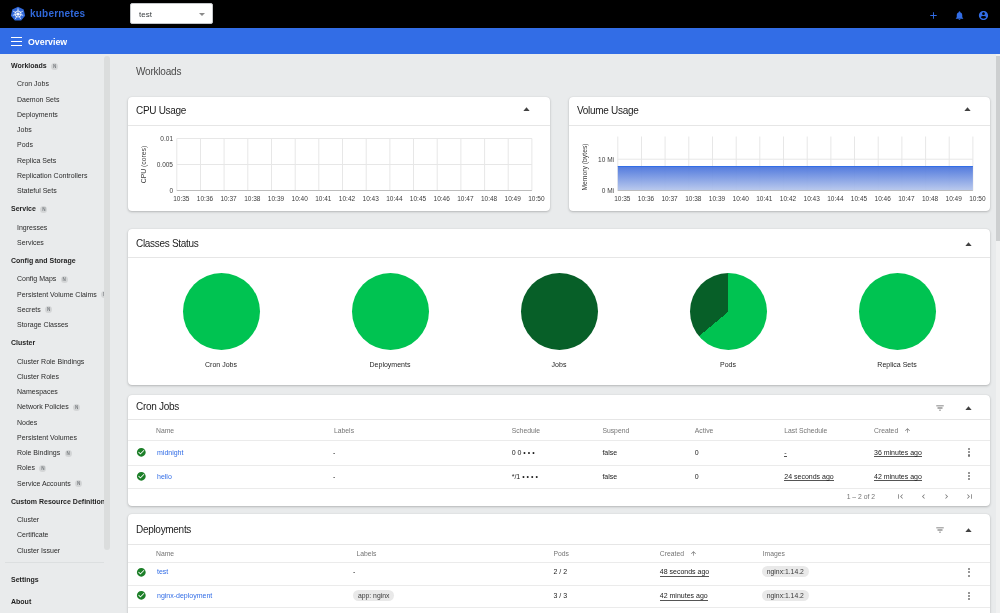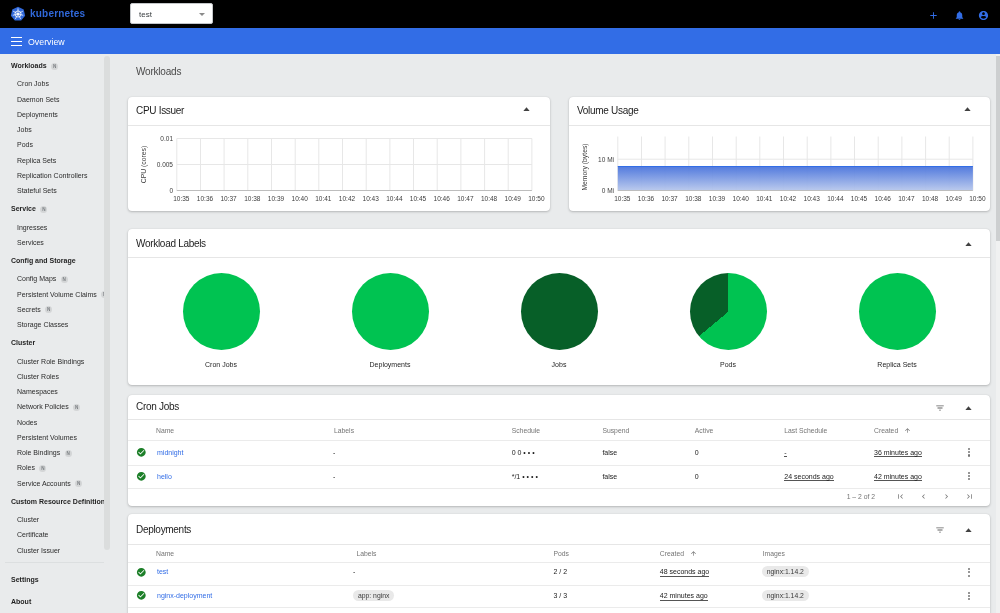--- a/index.html
+++ b/index.html
@@ -14,21 +14,21 @@
 #nsselect .txt { position:absolute; left:8px; top:6px; font-size:8px; color:#3c4043; }
 #nsselect .caret { position:absolute; right:7px; top:8.5px; width:0; height:0; border-left:3px solid transparent; border-right:3px solid transparent; border-top:3.5px solid #8a8a8a; }
 #search { position:absolute; left:219px; top:3px; width:353px; height:21px; background:#ececee; border-radius:2px; }
 #search .hint { position:absolute; left:34px; top:6px; font-size:8.5px; color:#80868b; }
 .hdricon { position:absolute; top:0; }
 
 
 #toolbar { position:absolute; left:0; top:28px; width:1000px; height:26px; background:#326de6; }
 #burger { position:absolute; left:11px; top:36.5px; width:10.5px; }
 #burger div { height:1.5px; background:#fff; margin-bottom:2.7px; }
-#ovtitle { position:absolute; left:28px; top:36.5px; font-size:8.8px; font-weight:normal; color:#fff; }
+#ovtitle { position:absolute; left:28px; top:36.5px; font-size:8.8px; font-weight:bold; color:#fff; }
 
 
 #sidebar { position:absolute; left:0; top:54px; width:120px; height:559px; font-size:7px; color:#2b2b2b; }
 #sidebar .hdr { height:15.25px; line-height:15.25px; padding-left:11px; font-weight:bold; color:#1f1f1f; margin:3px 0; white-space:nowrap; }
 #sidebar .itm { height:15.25px; line-height:15.25px; padding-left:17px; white-space:nowrap; }
 .nbadge { display:inline-block; width:7px; height:7px; border-radius:50%; background:#d3d5d6; color:#7c8084; font-size:4.6px; font-weight:bold; line-height:7px; text-align:center; margin-left:2.5px; vertical-align:0.5px; }
 #sidebar .div { border-top:1px solid #dcdfe0; margin:4.5px 16px 8.5px 5px; }
 #sidescroll { position:absolute; left:104px; top:56px; width:6px; height:494px; background:#dbdddd; border-radius:3px; }
 #mainscroll-track { position:absolute; left:996px; top:54px; width:4px; height:559px; background:#f0f1f1; }
 #mainscroll { position:absolute; left:996px; top:56px; width:4px; height:185px; background:#cdcfd0; }
@@ -123,21 +123,21 @@
   <div class="hdr">Settings</div>
   <div class="hdr" style="margin-top:7px">About</div>
 </div>
 <div id="sidescroll"></div>
 <div id="mainscroll-track"></div>
 <div id="mainscroll"></div>
 
 <div id="pagetitle">Workloads</div>
 
 <div class="card" id="cpucard" style="left:128px;top:96.5px;width:422px;height:114.5px">
-  <div class="ctitle" style="top:8px">CPU Issuer</div>
+  <div class="ctitle" style="top:8px">CPU Usage</div>
   <svg class="chev" style="left:395px;top:10px" width="7" height="4.5" viewBox="0 0 7 4.5">
       <polygon points="3.5,0.3 6.8,4.2 0.2,4.2" fill="#414141"></polygon>
     </svg>
   <div class="cdiv" style="top:28.5px"></div>
   <svg style="position:absolute;left:0;top:0" width="422" height="114" viewBox="0 0 422 114">
     <line x1="48.8" y1="41.5" x2="403.9" y2="41.5" stroke="#e7e7e7"></line>
     <line x1="48.8" y1="67.5" x2="403.9" y2="67.5" stroke="#e7e7e7"></line>
     <line x1="48.8" y1="41.5" x2="48.8" y2="93.5" stroke="#e7e7e7" stroke-width="1"></line>
     <line x1="72.5" y1="41.5" x2="72.5" y2="93.5" stroke="#e7e7e7" stroke-width="1"></line>
     <line x1="96.1" y1="41.5" x2="96.1" y2="93.5" stroke="#e7e7e7" stroke-width="1"></line>
@@ -227,21 +227,21 @@
     <text x="313.7" y="103.5" font-size="6.5" fill="#3c3c3c" text-anchor="middle">10:46</text>
     <text x="337.4" y="103.5" font-size="6.5" fill="#3c3c3c" text-anchor="middle">10:47</text>
     <text x="361.1" y="103.5" font-size="6.5" fill="#3c3c3c" text-anchor="middle">10:48</text>
     <text x="384.7" y="103.5" font-size="6.5" fill="#3c3c3c" text-anchor="middle">10:49</text>
     <text x="408.4" y="103.5" font-size="6.5" fill="#3c3c3c" text-anchor="middle">10:50</text>
     <text x="18" y="70" font-size="6.8" fill="#3c3c3c" text-anchor="middle" transform="rotate(-90 18 70)">Memory (bytes)</text>
   </svg>
 </div>
 
 <div class="card" id="wscard" style="left:128px;top:228.5px;width:862px;height:156.5px">
-  <div class="ctitle" style="top:9.5px">Workload Labels</div>
+  <div class="ctitle" style="top:9.5px">Classes Status</div>
   <svg class="chev" style="left:837px;top:13.3px" width="7" height="4.5" viewBox="0 0 7 4.5">
       <polygon points="3.5,0.3 6.8,4.2 0.2,4.2" fill="#414141"></polygon>
     </svg>
   <div class="cdiv" style="top:28.5px"></div>
   <div style="position:absolute;left:54.5px;top:44px;width:77px;height:77px;border-radius:50%;background:#00c351"></div>
   <div style="position:absolute;left:33.0px;top:132.5px;width:120px;text-align:center;font-size:7px;color:#1f1f1f">Cron Jobs</div>
   <div style="position:absolute;left:223.5px;top:44px;width:77px;height:77px;border-radius:50%;background:#00c351"></div>
   <div style="position:absolute;left:202.0px;top:132.5px;width:120px;text-align:center;font-size:7px;color:#1f1f1f">Deployments</div>
   <div style="position:absolute;left:392.5px;top:44px;width:77px;height:77px;border-radius:50%;background:#075f28"></div>
   <div style="position:absolute;left:371.0px;top:132.5px;width:120px;text-align:center;font-size:7px;color:#1f1f1f">Jobs</div>

